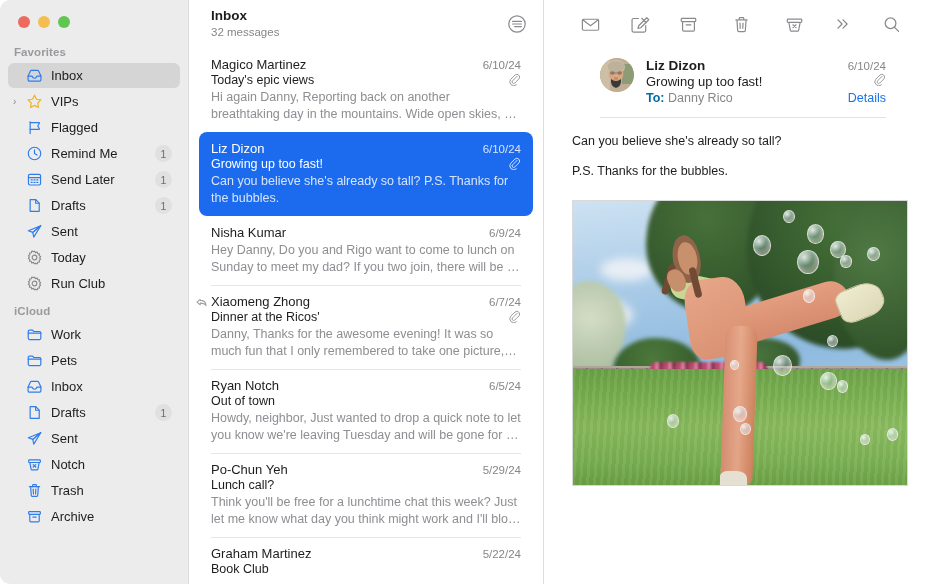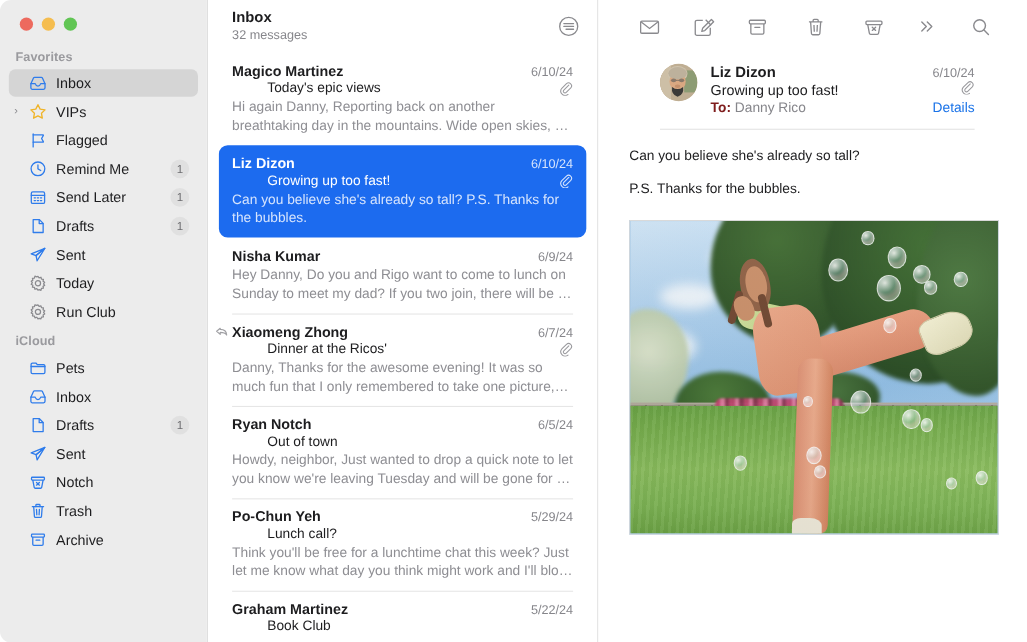--- a/index.html
+++ b/index.html
@@ -109,23 +109,23 @@
   }
   .msg + .msg::before {
     content: "";
     position: absolute; left: 12px; right: 12px; top: -0.5px;
     height: 1px; background: #e6e6e6;
   }
   .msg.selected::before { display: none; }
   .msg.selected { background: #1C6BEF; }
   .msg.selected + .msg::before { display: none; }
   .msg-top { display: flex; align-items: baseline; justify-content: space-between; }
-  .msg-from { font-size: 13px; font-weight: 700; color: #1d1d1f; text-align: right; }
+  .msg-from { font-size: 13px; font-weight: 400; color: #1d1d1f; text-align: right; }
   .msg-date { font-size: 11.5px; color: #86868b; flex: 0 0 auto; padding-left: 8px; }
-  .msg-subj-row { display: flex; align-items: flex-end; justify-content: space-between; margin-top: 1px; margin-left: 32px; }
+  .msg-subj-row { display: flex; align-items: flex-start; justify-content: space-between; margin-top: 1px; }
   .msg-subj { font-size: 12.5px; color: #1d1d1f; }
   .msg-clip { color: #9a9a9e; display: flex; }
   .msg-prev {
     font-size: 12.5px; color: #8e8e93;
     line-height: 1.32; margin-top: 2px;
     display: -webkit-box; -webkit-line-clamp: 2; -webkit-box-orient: vertical;
     overflow: hidden;
   }
   .msg.selected .msg-from,
   .msg.selected .msg-subj { color: #ffffff; }
@@ -167,21 +167,21 @@
     background: #cdbda4;
     position: relative;
   }
   .head-body { flex: 1 1 auto; min-width: 0; }
   .hr-line { display: flex; align-items: baseline; justify-content: space-between; }
   .hr-name { font-size: 13.5px; font-weight: 700; color: #1d1d1f; }
   .hr-date { font-size: 11.5px; color: #86868b; }
   .hr-subj { font-size: 13px; color: #1d1d1f; margin-top: 1px; }
   .hr-clip { color: #9a9a9e; display: flex; }
   .hr-to { font-size: 12.5px; color: #86868b; margin-top: 2px; }
-  .hr-to b { color: #7f1d1d; font-weight: 700; }
+  .hr-to b { color: #0369a1; font-weight: 700; }
   .hr-details { font-size: 12.5px; color: #1a73e8; }
 
   .read-body { padding: 14px 28px 8px 28px; }
   .body-p { font-size: 12.5px; color: #1d1d1f; line-height: 1.45; margin-bottom: 12px; }
 
   .photo-wrap { padding: 0 26px 0 28px; }
   .photo {
     width: 100%; height: 286px;
     border: 1px solid #d9d9d9;
     position: relative; overflow: hidden;
@@ -395,20 +395,29 @@
         <div class="sb-row">
           <span class="sb-ico">
             <svg width="17" height="17" viewBox="0 0 18 18" fill="none" stroke="#8a8a8e" stroke-width="1.2" stroke-linejoin="round">
               <circle cx="9" cy="9" r="2.5"></circle>
               <path d="M9 2.3 l1.1 1.5 1.8 -0.6 0.5 1.8 1.9 0.2 -0.4 1.8 1.6 1 -1.1 1.5 1.1 1.5 -1.6 1 0.4 1.8 -1.9 0.2 -0.5 1.8 -1.8 -0.6 L9 15.7 7.9 14.2 6.1 14.8 5.6 13 3.7 12.8 4.1 11 2.5 10 3.6 8.5 2.5 7 4.1 6 3.7 4.2 5.6 4 6.1 2.2 7.9 2.8 Z"></path>
             </svg>
           </span>
           <span class="sb-label">Run Club</span>
         </div>
         <div class="sb-section">iCloud</div>
+        <div class="sb-row">
+          <span class="sb-ico">
+            <svg width="17" height="17" viewBox="0 0 18 18" fill="none" stroke="currentColor" stroke-width="1.25" stroke-linecap="round" stroke-linejoin="round">
+              <path d="M2.4 5.6 a1.3 1.3 0 0 1 1.3 -1.3 H7 l1.4 1.5 h6 a1.3 1.3 0 0 1 1.3 1.3 V13.1 a1.3 1.3 0 0 1 -1.3 1.3 H3.7 a1.3 1.3 0 0 1 -1.3 -1.3 Z"></path>
+              <path d="M2.4 7.6 H15.7"></path>
+            </svg>
+          </span>
+          <span class="sb-label">Work</span>
+        </div>
         <div class="sb-row">
           <span class="sb-ico">
             <svg width="17" height="17" viewBox="0 0 18 18" fill="none" stroke="currentColor" stroke-width="1.25" stroke-linecap="round" stroke-linejoin="round">
               <path d="M2.4 5.6 a1.3 1.3 0 0 1 1.3 -1.3 H7 l1.4 1.5 h6 a1.3 1.3 0 0 1 1.3 1.3 V13.1 a1.3 1.3 0 0 1 -1.3 1.3 H3.7 a1.3 1.3 0 0 1 -1.3 -1.3 Z"></path>
               <path d="M2.4 7.6 H15.7"></path>
             </svg>
           </span>
           <span class="sb-label">Pets</span>
         </div>
         <div class="sb-row">

